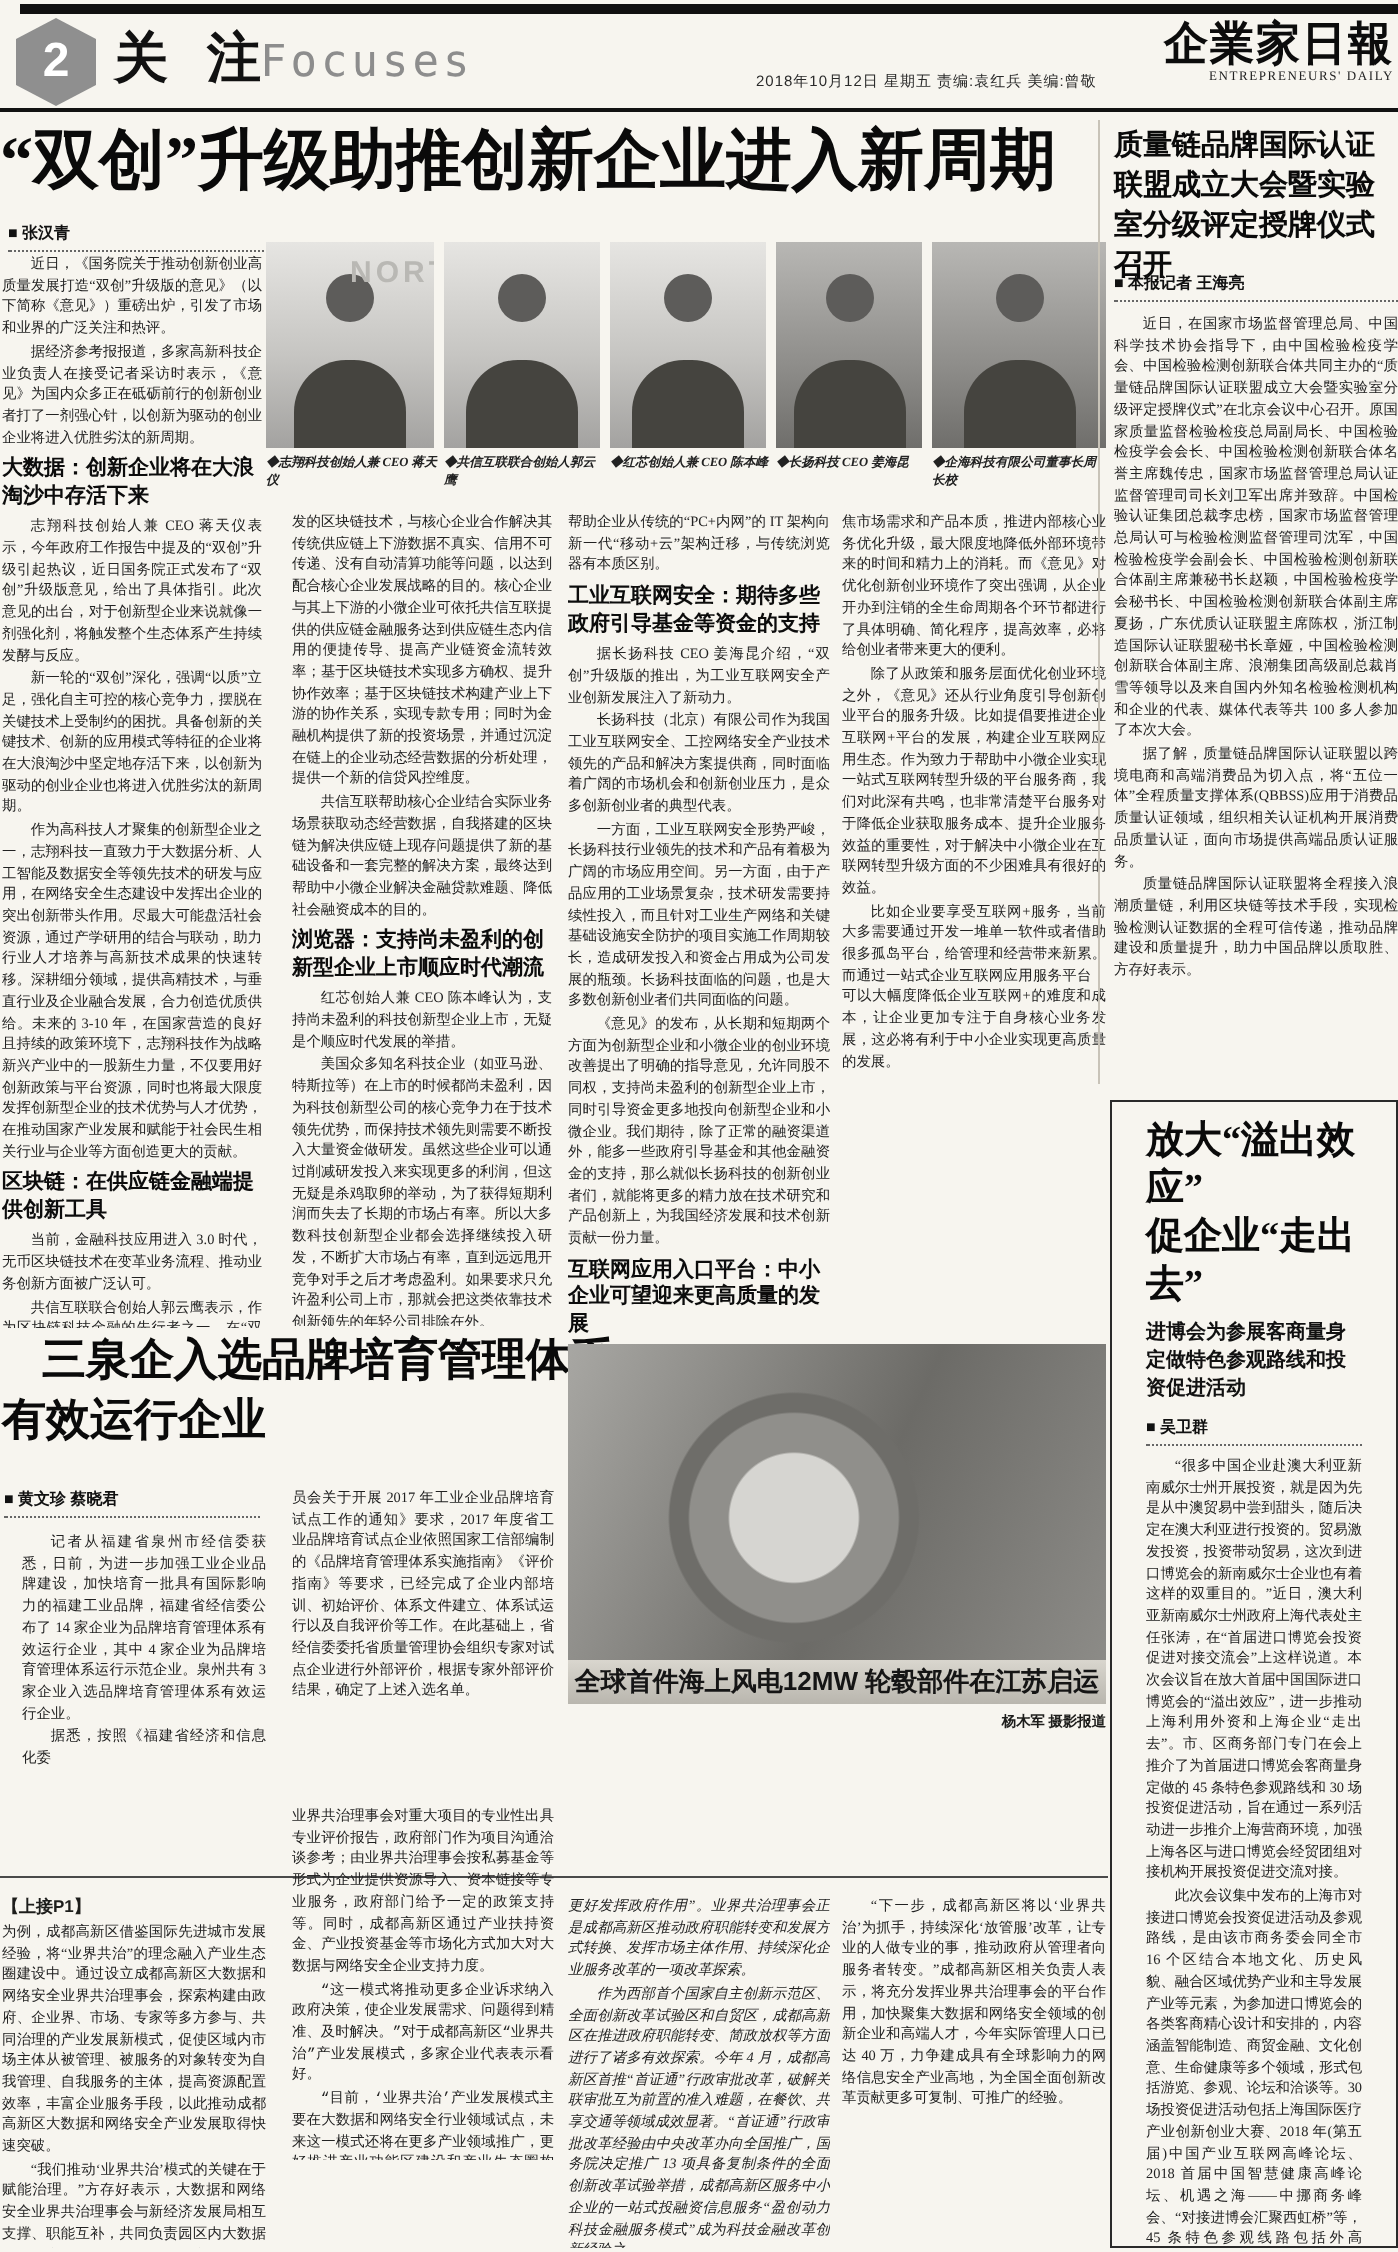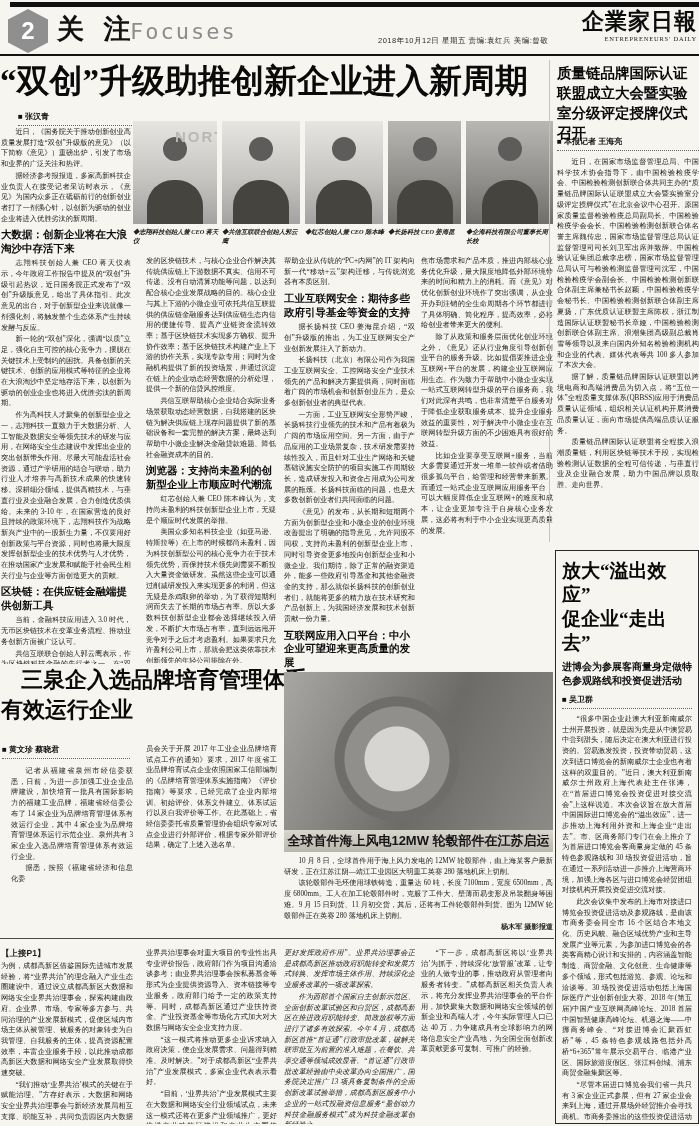--- a/index.html
+++ b/index.html
@@ -21,21 +21,21 @@
   #sec-en { left:130px; top:20px; font:400 22px/24px "DejaVu Sans Mono",monospace; letter-spacing:2px; color:#8d8d8d; }
   #dateline { left:378px; top:36px; font:400 7.5px/9px "Liberation Sans",sans-serif; color:#2a2a2a; letter-spacing:.5px; }
   #logo { right:2px; top:10px; width:150px; text-align:right; }
   #logo .cn { font:900 22px/24px "Liberation Serif",serif; letter-spacing:1px; color:#0c0c0c; transform:scaleY(1.05); }
   #logo .en { font:400 6.5px/9px "Liberation Serif",serif; letter-spacing:.8px; color:#222; }
   #hrule { left:0; top:54px; width:699px; height:2px; background:#121212; }
   
   #main-title { left:0; top:59px; width:552px; font:900 33px/44px "Liberation Serif",serif; color:#0a0a0a; white-space:nowrap; letter-spacing:0; }
   .byline { font:700 8px/11px "Liberation Sans",sans-serif; color:#111;
             border-bottom:1px dotted #666; padding-bottom:3px; }
-  #main-byline { left:18px; top:111px; width:128px; }
+  #main-byline { left:4px; top:111px; width:128px; }
   
   #photo-strip { left:133px; top:121px; width:420px; height:133px; }
   .photo { position:absolute; top:0; height:103px; overflow:hidden;
     background:linear-gradient(180deg,#e6e5e2 0%,#c6c5c2 55%,#a3a2a0 100%); }
   .photo::before { content:""; position:absolute; left:50%; top:16%; width:24px; height:24px;
     margin-left:-12px; border-radius:50%; background:#5d5c5a; }
   .photo::after { content:""; position:absolute; left:50%; bottom:-10px; width:56px; height:54px;
     margin-left:-28px; border-radius:26px 26px 0 0; background:#45443f; }
   .photo.dark { background:linear-gradient(180deg,#b8b7b4 0%,#8e8d8a 60%,#6f6e6b 100%); }
   .photo .bgtext { position:absolute; left:6px; top:8px; font:700 15px/16px "Liberation Sans",sans-serif;
@@ -52,21 +52,21 @@
   #col2 { left:146px; top:256px; width:130px; height:407px; }
   #col3 { left:284px; top:256px; width:131px; height:414px; }
   #col4 { left:421px; top:256px; width:132px; height:414px; }
   #vdiv { left:549px; top:60px; width:1px; height:482px; background:#c8c3b8; }
   
   #rt-title { left:557px; top:63px; width:142px; font:900 14.5px/20px "Liberation Serif",serif; color:#0a0a0a; }
   #rt-byline { left:557px; top:136px; width:142px; }
   #rt-body { left:557px; top:157px; width:142px; height:387px; }
   
   #rbox { left:555px; top:550px; width:144px; height:574px; border:1.5px solid #2a2a2a;
-    padding:8px 6px 4px; background:#f7f5ef; overflow:hidden; }
+    padding:8px 17px 4px; background:#f7f5ef; overflow:hidden; }
   #rbox .t { font:900 19px/24px "Liberation Serif",serif; color:#0a0a0a; }
   #rbox .sub { font:700 10px/14px "Liberation Sans",sans-serif; margin-top:5px; color:#111; }
   #rbox .byline { margin-top:6px; margin-bottom:5px; }
   
   #sq-title1 { left:1px; top:666px; width:280px; font:900 22px/28px "Liberation Serif",serif; color:#0a0a0a; white-space:nowrap;padding-left:20px; }
   #sq-title2 { left:1px; top:696px; width:280px; font:900 22px/28px "Liberation Serif",serif; color:#0a0a0a; }
   #sq-byline { left:2px; top:744px; width:128px; }
   #sq-col1 { left:1px;   top:766px; width:132px; height:166px;padding-left:10px; }
   #sq-col2 { left:146px; top:744px; width:131px; height:188px; }
   
@@ -76,21 +76,21 @@
       linear-gradient(115deg,#a8a7a3 0%,#6c6b67 55%,#8c8b87 100%); }
   #feat-title { left:284px; top:830px; width:269px; height:22px; text-align:center;
     font:900 13px/22px "Liberation Sans",sans-serif; color:#151515;
     background:linear-gradient(180deg,#d9d6ce,#b9b6ae); }
   #feat-caption { left:284px; top:856px; width:269px; height:76px; overflow:hidden; }
   #feat-caption .credit { display:block; text-align:right; font:700 7.2px/10px "Liberation Serif",serif; }
   #bottom-rule { left:0; top:938px; width:554px; height:1px; background:#4a4a4a; }
   
   #bb-marker { font:900 8.5px/11px "Liberation Sans",sans-serif; margin-bottom:2px; }
   #bb-col1 { left:1px;   top:948px; width:132px; height:176px; }
-  #bb-col2 { left:146px; top:948px; width:131px; height:176px; }
+  #bb-col2 { left:146px; top:904px; width:131px; height:176px;font-family:Liberation Mono, monospace; }
   #bb-col3 { left:284px; top:948px; width:131px; height:176px;font-style:italic; }
   #bb-col4 { left:421px; top:948px; width:132px; height:176px; }
 </style>
 </head>
 <body>
 
 <div id="page">
 
   <div class="abs" id="topbar"></div>
   <div class="abs" id="badge">2</div>
@@ -153,21 +153,21 @@
       <p class="para">除了从政策和服务层面优化创业环境之外，《意见》还从行业角度引导创新创业平台的服务升级。比如提倡要推进企业互联网+平台的发展，构建企业互联网应用生态。作为致力于帮助中小微企业实现一站式互联网转型升级的平台服务商，我们对此深有共鸣，也非常清楚平台服务对于降低企业获取服务成本、提升企业服务效益的重要性，对于解决中小微企业在互联网转型升级方面的不少困难具有很好的效益。</p>
       <p class="para">比如企业要享受互联网+服务，当前大多需要通过开发一堆单一软件或者借助很多孤岛平台，给管理和经营带来新累。而通过一站式企业互联网应用服务平台，可以大幅度降低企业互联网+的难度和成本，让企业更加专注于自身核心业务发展，这必将有利于中小企业实现更高质量的发展。</p>
     </div>
   <div class="abs" id="vdiv"></div>
 
   <h2 class="abs" id="rt-title">质量链品牌国际认证联盟成立大会暨实验室分级评定授牌仪式召开</h2>
   <div class="abs byline" id="rt-byline">■ 本报记者 王海亮</div>
   <div class="col" id="rt-body">
       <p class="para">近日，在国家市场监督管理总局、中国科学技术协会指导下，由中国检验检疫学会、中国检验检测创新联合体共同主办的“质量链品牌国际认证联盟成立大会暨实验室分级评定授牌仪式”在北京会议中心召开。原国家质量监督检验检疫总局副局长、中国检验检疫学会会长、中国检验检测创新联合体名誉主席魏传忠，国家市场监督管理总局认证监督管理司司长刘卫军出席并致辞。中国检验认证集团总裁李忠榜，国家市场监督管理总局认可与检验检测监督管理司沈军，中国检验检疫学会副会长、中国检验检测创新联合体副主席兼秘书长赵颖，中国检验检疫学会秘书长、中国检验检测创新联合体副主席夏扬，广东优质认证联盟主席陈权，浙江制造国际认证联盟秘书长章娅，中国检验检测创新联合体副主席、浪潮集团高级副总裁肖雪等领导以及来自国内外知名检验检测机构和企业的代表、媒体代表等共 100 多人参加了本次大会。</p>
       <p class="para">据了解，质量链品牌国际认证联盟以跨境电商和高端消费品为切入点，将“五位一体”全程质量支撑体系(QBBSS)应用于消费品质量认证领域，组织相关认证机构开展消费品质量认证，面向市场提供高端品质认证服务。</p>
-      <p class="para">质量链品牌国际认证联盟将全程接入浪潮质量链，利用区块链等技术手段，实现检验检测认证数据的全程可信传递，与垂直行业及企业融合发展，助力中国品牌以质取胜、走向世界。</p>
+      <p class="para">质量链品牌国际认证联盟将全程接入浪潮质量链，利用区块链等技术手段，实现检验检测认证数据的全程可信传递，推动品牌建设和质量提升，助力中国品牌以质取胜、方存好表示。</p>
     </div>
 
   <div class="abs" id="rbox">
     <div class="t">放大“溢出效应”</div>
     <div class="t">促企业“走出去”</div>
     <div class="sub">进博会为参展客商量身定做特色参观路线和投资促进活动</div>
     <div class="byline">■ 吴卫群</div>
     <div>
         <p class="para">“很多中国企业赴澳大利亚新南威尔士州开展投资，就是因为先是从中澳贸易中尝到甜头，随后决定在澳大利亚进行投资的。贸易激发投资，投资带动贸易，这次到进口博览会的新南威尔士企业也有着这样的双重目的。”近日，澳大利亚新南威尔士州政府上海代表处主任张涛，在“首届进口博览会投资促进对接交流会”上这样说道。本次会议旨在放大首届中国国际进口博览会的“溢出效应”，进一步推动上海利用外资和上海企业“走出去”。市、区商务部门专门在会上推介了为首届进口博览会客商量身定做的 45 条特色参观路线和 30 场投资促进活动，旨在通过一系列活动进一步推介上海营商环境，加强上海各区与进口博览会经贸团组对接机构开展投资促进交流对接。</p>
         <p class="para">此次会议集中发布的上海市对接进口博览会投资促进活动及参观路线，是由该市商务委会同全市 16 个区结合本地文化、历史风貌、融合区域优势产业和主导发展产业等元素，为参加进口博览会的各类客商精心设计和安排的，内容涵盖智能制造、商贸金融、文化创意、生命健康等多个领域，形式包括游览、参观、论坛和洽谈等。30 场投资促进活动包括上海国际医疗产业创新创业大赛、2018 年(第五届)中国产业互联网高峰论坛、2018 首届中国智慧健康高峰论坛、机遇之海——中挪商务峰会、“对接进博会汇聚西虹桥”等，45 条特色参观线路包括外高桥“6+365”常年展示交易平台、临港产业区、国际旅游度假区、张江科创城、浦东商贸金融集聚区等。</p>
@@ -182,24 +182,20 @@
       <p class="para">记者从福建省泉州市经信委获悉，日前，为进一步加强工业企业品牌建设，加快培育一批具有国际影响力的福建工业品牌，福建省经信委公布了 14 家企业为品牌培育管理体系有效运行企业，其中 4 家企业为品牌培育管理体系运行示范企业。泉州共有 3 家企业入选品牌培育管理体系有效运行企业。</p>
       <p class="para">据悉，按照《福建省经济和信息化委</p>
     </div>
   <div class="col" id="sq-col2">
       <p class="para noindent">员会关于开展 2017 年工业企业品牌培育试点工作的通知》要求，2017 年度省工业品牌培育试点企业依照国家工信部编制的《品牌培育管理体系实施指南》《评价指南》等要求，已经完成了企业内部培训、初始评价、体系文件建立、体系试运行以及自我评价等工作。在此基础上，省经信委委托省质量管理协会组织专家对试点企业进行外部评价，根据专家外部评价结果，确定了上述入选名单。</p>
     </div>
 
   <div class="abs" id="feat-photo"></div>
   <div class="abs" id="feat-title">全球首件海上风电12MW 轮毂部件在江苏启运</div>
   <div class="abs" id="feat-caption">
-    <div>
-        <p class="para">10 月 8 日，全球首件用于海上风力发电的 12MW 轮毂部件，由上海某客户最新研发，正在江苏江阴—靖江工业园区大明重工英赛 280 落地机床上切削。</p>
-        <p class="para">该轮毂部件毛坯使用球铁铸造，重量达 60 吨，长度 7100mm，宽度 6500mm，高度 6800mm。工人在加工轮毂部件时，克服了工件大、壁薄而易变形及吊装翻身等困难。9 月 15 日到货、11 月初交货，其后，还将有工件轮毂部件到货。图为 12MW 轮毂部件正在英赛 280 落地机床上切削。</p>
-      </div>
     <span class="credit">杨木军 摄影报道</span>
   </div>
 
   <div class="abs" id="bottom-rule"></div>
 
   <div class="col" id="bb-col1">
     <div id="bb-marker">【上接P1】</div>
     <div>
         <p class="para noindent">为例，成都高新区借鉴国际先进城市发展经验，将“业界共治”的理念融入产业生态圈建设中。通过设立成都高新区大数据和网络安全业界共治理事会，探索构建由政府、企业界、市场、专家等多方参与、共同治理的产业发展新模式，促使区域内市场主体从被管理、被服务的对象转变为自我管理、自我服务的主体，提高资源配置效率，丰富企业服务手段，以此推动成都高新区大数据和网络安全产业发展取得快速突破。</p>
         <p class="para">“我们推动‘业界共治’模式的关键在于赋能治理。”方存好表示，大数据和网络安全业界共治理事会与新经济发展局相互支撑、职能互补，共同负责园区内大数据和网络安全产业规划、政策制定、企业服务、品牌推广和项目论证评估等。如，由业界共治理事会牵头制定产业规划，政府部门审定后负责实施规划；由业界共治理事会牵头制定产业政策，政府部门审定后兑现政策；由</p>

